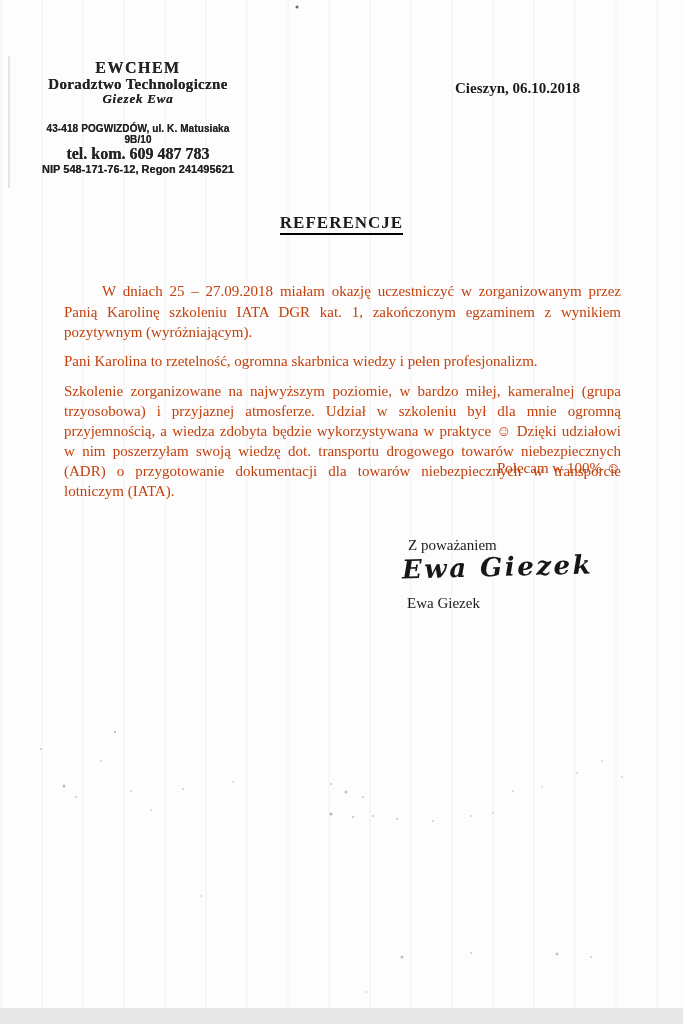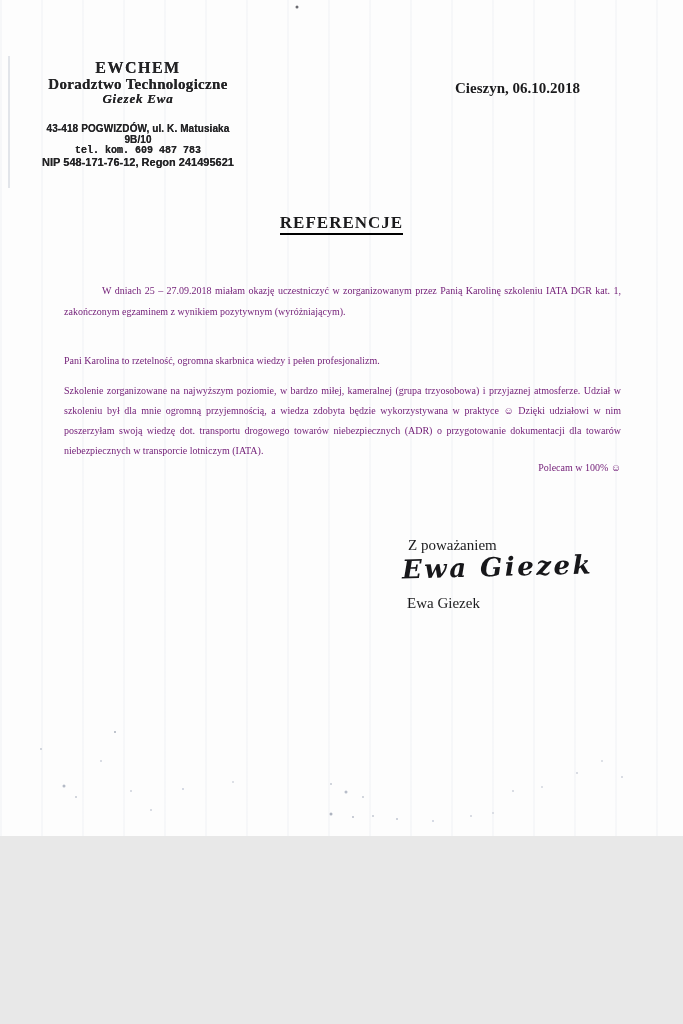--- a/index.html
+++ b/index.html
@@ -1,19 +1,19 @@
 <!DOCTYPE html>
 <html lang="pl"><head>
 <meta charset="utf-8">
 <style>
   html, body { margin: 0; padding: 0; background: #e8e8e8; }
   .page {
     position: relative;
     width: 683px;
-    height: 836px;
+    height: 1008px;
     margin: 0 auto;
     background: #fdfdfd;
     overflow: hidden;
     font-family: "Liberation Serif", serif;
     color: #1b1b1d;
   }
   
   .scan-bands {
     position: absolute; inset: 0;
     background: repeating-linear-gradient(90deg,
@@ -28,37 +28,37 @@
   
   .letterhead {
     position: absolute; left: 38px; top: 60px; width: 200px;
     text-align: center; color: #232325;
     text-shadow: 0 0 .4px #3a3a3c;
   }
   .lh-company  { font-size: 16px; font-weight: bold; letter-spacing: 1.5px; line-height: 1.05; }
   .lh-subtitle { font-size: 15px; font-weight: bold; letter-spacing: .3px; line-height: 1.0; }
   .lh-owner    { font-size: 13px; font-weight: bold; font-style: italic; letter-spacing: .8px; line-height: 1.05; }
   .lh-address  { font-family: "Liberation Sans", sans-serif; font-size: 10px; font-weight: bold; line-height: 1.1; letter-spacing: .1px; margin-top: 18px; }
-  .lh-phone    { font-family: Liberation Mono, monospace; font-size: 10px; font-weight: bold; line-height: 1.1; }
+  .lh-phone    { font-family: Liberation Serif, serif; font-size: 16px; font-weight: bold; line-height: 1.1; }
   .lh-tax      { font-family: Liberation Sans, sans-serif; font-size: 11px; font-weight: bold; line-height: 1.1; }
   .date-line {
     position: absolute; left: 455px; top: 80px;
     font-size: 15px; font-weight: bold;
   }
   .title-row {
     position: absolute; left: 0; right: 0; top: 213px; text-align: center;
   }
   .title-row span {
     font-size: 17px; font-weight: bold; letter-spacing: 1px;
     border-bottom: 2px solid #000000; padding-bottom: 1px;
   }
   .para {
     position: absolute; left: 64px; width: 557px;
-    font-size: 10px; line-height: 20.5px; text-align: justify;
-    color: #701a75;
+    font-size: 15px; line-height: 20.5px; text-align: justify;
+    color: #c2410c;
   }
   .p1 { top: 281px; text-indent: 38px; }
   .p2 { top: 351px; text-align: left; }
   .p3 { top: 381px; line-height: 20px; }
   .p4 { top: 458px; text-align: right; }
   .valediction { position: absolute; left: 408px; top: 537px; font-size: 15px; }
   .signature-hand {
     position: absolute; left: 402px; top: 552px;
     font-family: "DejaVu Serif", serif; font-style: italic; font-weight: 600;
     font-size: 26px; letter-spacing: 2.5px; color: #17171a;

